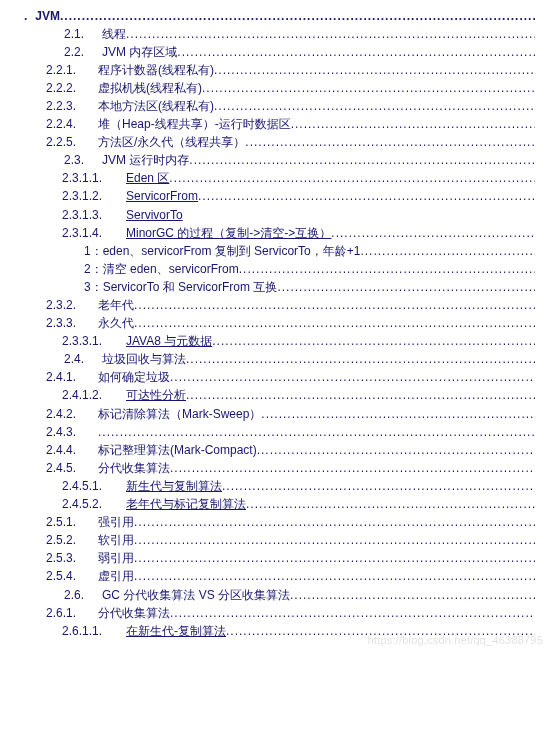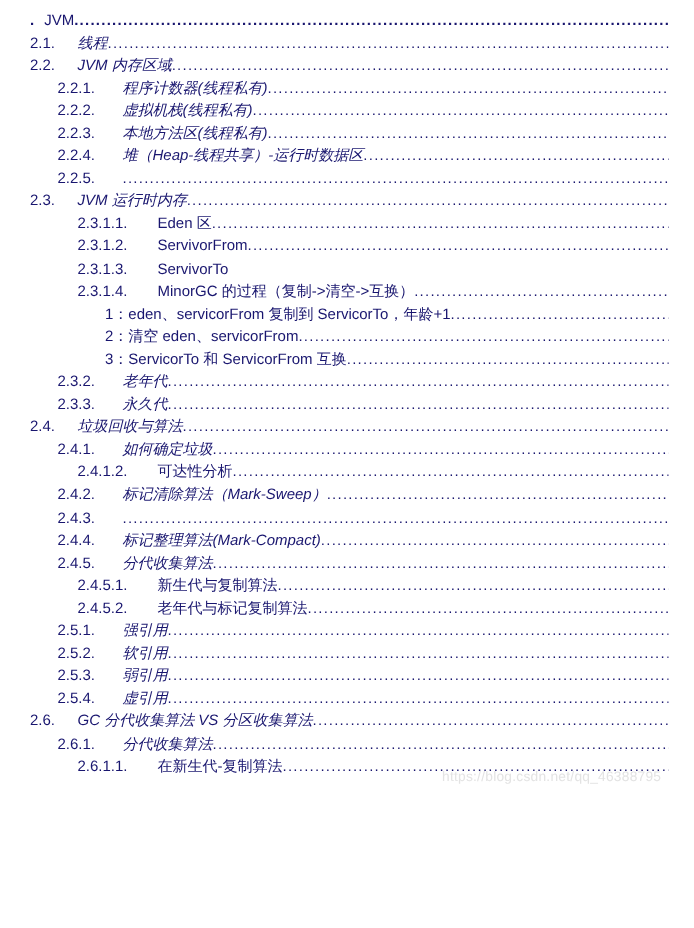--- a/index.html
+++ b/index.html
@@ -22,46 +22,45 @@
     margin: 2.5px 0;
     white-space: nowrap;
     overflow: hidden;
   }
   .entry .num {
     flex: 0 0 auto;
     margin-right: 8px;
   }
   .entry .title {
     flex: 0 1 auto;
-    font-style: italic;
   }
   .entry .title.no-italic { font-style: normal; }
   .entry .dots {
     flex: 1 1 auto;
     overflow: hidden;
     letter-spacing: 1px;
     color: #19166f;
   }
   .entry .dots::after {
     content: "....................................................................................................................................................................................................";
   }
   .lvl-0 { padding-left: 0; font-weight: 700; font-style: normal;}
-  .lvl-0 .title { font-style: normal; font-weight:400;}
+  .lvl-0 .title { font-style: normal; font-weight:700;}
   .lvl-1 { padding-left: 0; }
-  .lvl-1 .num { min-width: 30px; }
+  .lvl-1 .num { min-width: 30px; margin-left: 40px; }
   .lvl-2 { padding-left: 22px; }
   .lvl-2 .num { min-width: 44px; }
   .lvl-3 { padding-left: 38px; }
   .lvl-3 .num { min-width: 56px; }
-  .lvl-3 .title { font-style: normal; }
+  .lvl-3 .title { font-style: normal; text-decoration: underline; }
   .lvl-plain { padding-left: 60px; }
   .lvl-plain .title { font-style: normal; }
   .watermark {
     position: absolute;
-    right: 26px;
+    right: 12px;
     bottom: 4px;
     font-size: 11px;
     color: #e3e3e3;
     font-style: normal;
     letter-spacing: 0.2px;
     pointer-events: none;
   }
 </style>
 </head>
 <body>
@@ -98,35 +97,36 @@
         <span class="title">本地方法区(线程私有)</span>
         <span class="dots"></span>
       </div>
       <div class="entry lvl-2">
         <span class="num">2.2.4.</span>
         <span class="title">堆（Heap-线程共享）-运行时数据区</span>
         <span class="dots"></span>
       </div>
       <div class="entry lvl-2">
         <span class="num">2.2.5.</span>
+        <span class="title">方法区/永久代（线程共享）</span>
         <span class="dots"></span>
       </div>
       <div class="entry lvl-1">
         <span class="num">2.3.</span>
         <span class="title">JVM 运行时内存</span>
         <span class="dots"></span>
       </div>
       <div class="entry lvl-3">
         <span class="num">2.3.1.1.</span>
         <span class="title no-italic">Eden 区</span>
         <span class="dots"></span>
       </div>
       <div class="entry lvl-3">
         <span class="num">2.3.1.2.</span>
-        <span class="title no-italic">ServivorFrom</span>
+        <span class="title no-italic">ServicorFrom</span>
         <span class="dots"></span>
       </div>
       <div class="entry lvl-3 no-dots">
         <span class="num">2.3.1.3.</span>
         <span class="title no-italic">ServivorTo</span>
       </div>
       <div class="entry lvl-3">
         <span class="num">2.3.1.4.</span>
         <span class="title no-italic">MinorGC 的过程（复制-&gt;清空-&gt;互换）</span>
         <span class="dots"></span>
@@ -144,20 +144,25 @@
         <span class="dots"></span>
       </div>
       <div class="entry lvl-2">
         <span class="num">2.3.2.</span>
         <span class="title">老年代</span>
         <span class="dots"></span>
       </div>
       <div class="entry lvl-2">
         <span class="num">2.3.3.</span>
         <span class="title">永久代</span>
+        <span class="dots"></span>
+      </div>
+      <div class="entry lvl-3">
+        <span class="num">2.3.3.1.</span>
+        <span class="title no-italic">JAVA8 与元数据</span>
         <span class="dots"></span>
       </div>
       <div class="entry lvl-1">
         <span class="num">2.4.</span>
         <span class="title">垃圾回收与算法</span>
         <span class="dots"></span>
       </div>
       <div class="entry lvl-2">
         <span class="num">2.4.1.</span>
         <span class="title">如何确定垃圾</span>

